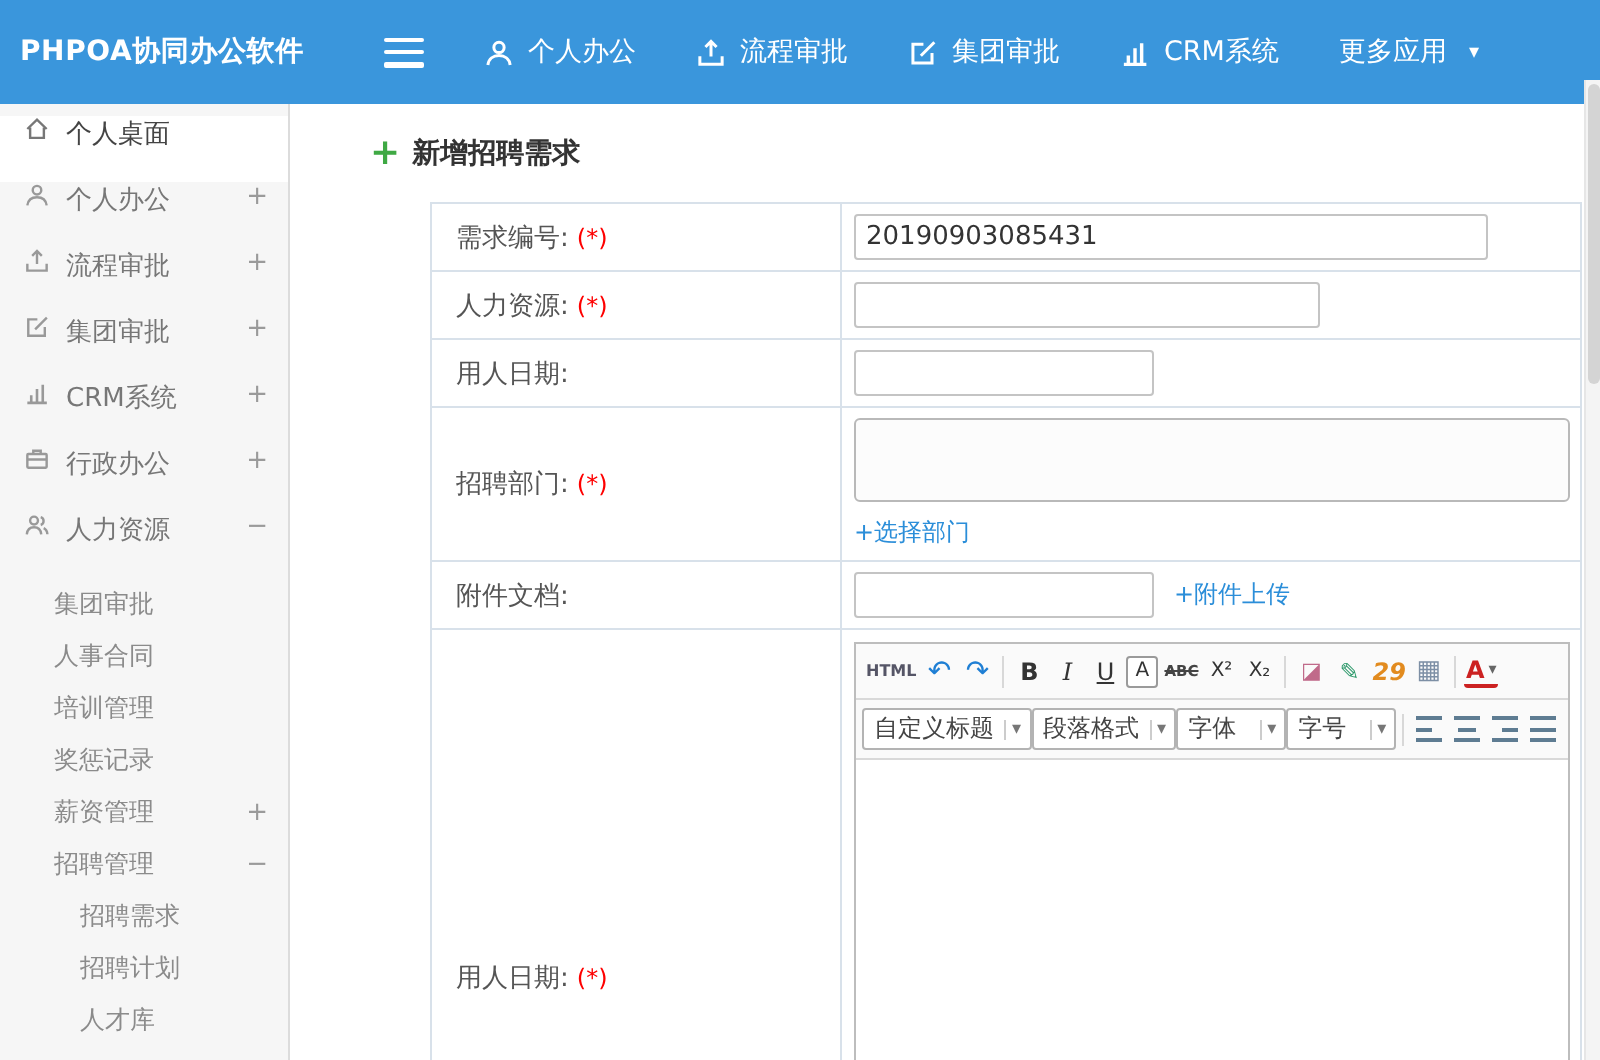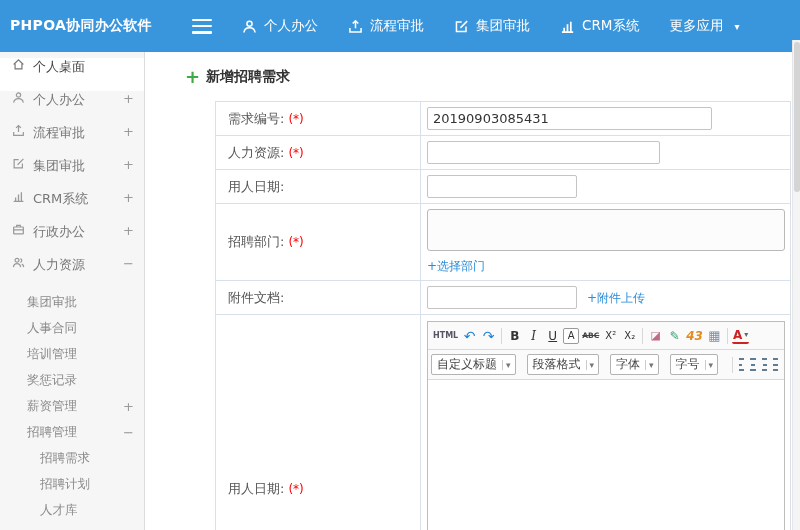--- a/index.html
+++ b/index.html
@@ -31,21 +31,21 @@
   .content{flex:1;padding:16px 0 0 40px;overflow:hidden}
   .page-title{display:flex;align-items:center;font-size:14px;font-weight:bold;color:#333;margin-bottom:15px}
   .plus-icon{color:#3fa944;font-size:18px;font-weight:bold;margin-right:6px;line-height:14px}
 
   .form-table{border-collapse:collapse;margin-left:30px;table-layout:fixed;width:576px}
   .form-table td{border:1px solid #d8e1ea;vertical-align:middle}
   td.label-cell{padding-left:12px;font-size:13px;color:#555;height:34px;white-space:nowrap}
   .req{color:#fe0000;margin-left:4px;font-size:12px}
   td.field-cell{padding:5px 6px}
   input.txt{border:1px solid #c4c4c4;height:23px;padding:0 5px;font-size:13px;color:#333;border-radius:2px;font-family:inherit;background:#fff}
-  .w285{width:285px}.w233{width:233px}.w150{width:150px}.w100{width:100px}
+  .w285{width:317px}.w233{width:233px}.w150{width:150px}.w100{width:100px}
   .suffix{font-size:13px;color:#555;margin-left:9px}
   .dept-ta{width:358px;height:42px;border:1px solid #b9b9b9;border-radius:3px;background:#fcfcfc;resize:none;display:block}
   .link{color:#2b8ed9;font-size:12px;text-decoration:none;cursor:pointer}
   .link-row{margin-top:4px}
   .inline-link{margin-left:10px}
 
   
   .editor-cell{padding:6px !important;vertical-align:top !important}
   .editor{border:1px solid #bdbdbd;width:358px}
   .tb{display:flex;align-items:center;background:#fafafa;border-bottom:1px solid #d9d9d9;padding:2px 3px}
@@ -60,21 +60,21 @@
   .b-under{text-decoration:underline}
   .b-fontbox{border:1px solid #9a9a9a;font-size:10px;height:16px;min-width:16px;background:#fff}
   .b-strike{font-size:7.5px;font-weight:bold;text-decoration:line-through;color:#444}
   .b-sup,.b-sub{font-size:10px}
   .b-eraser{color:#c06a8a;font-size:11px}
   .b-pencil{color:#2f9a6c;font-size:12px}
   .b-quote{color:#e28b1f;font-weight:bold;font-style:italic;font-size:12px}
   .b-grid{color:#7d8fa5;font-size:13px}
   .b-color{color:#cc2222;font-weight:bold;border-bottom:2px solid #cc2222;height:16px;line-height:14px}
   .mini-caret{font-size:8px;color:#666;margin-left:2px}
-  .sel{display:flex;align-items:center;justify-content:space-between;border:1px solid #b3b3b3;background:#fff;height:21px;font-size:12px;color:#444;padding:0 4px 0 5px;margin-right:11px;border-radius:2px;cursor:pointer;white-space:nowrap}
+  .sel{display:flex;align-items:center;justify-content:space-between;border:1px solid #b3b3b3;background:#fff;height:21px;font-size:12px;color:#444;padding:0 4px 0 5px;margin-right:0;border-radius:2px;cursor:pointer;white-space:nowrap}
   .sel .caret2{font-size:9px;color:#777;margin-left:5px;border-left:1px solid #ccc;padding-left:3px}
   .w88{width:88px}.w80{width:80px}.w62{width:62px}
   .align-btn{width:15px;height:13px;display:inline-flex;flex-direction:column;justify-content:space-between;margin:0 3px;cursor:pointer}
   .align-btn i{height:2px;background:#5e7c92;display:block;width:100%}
   .a-left i:nth-child(2){width:64%}
   .a-center i:nth-child(2){width:64%;margin:0 auto}
   .a-right i:nth-child(2){width:64%;margin-left:auto}
   .editor-body{height:270px;background:#fff}
 
   
@@ -311,21 +311,21 @@
               <span class="tb-btn b-bold">B</span>
               <span class="tb-btn b-italic">I</span>
               <span class="tb-btn b-under">U</span>
               <span class="tb-btn b-fontbox">A</span>
               <span class="tb-btn b-strike">ABC</span>
               <span class="tb-btn b-sup">X²</span>
               <span class="tb-btn b-sub">X₂</span>
               <span class="vsep"></span>
               <span class="tb-btn b-eraser">◪</span>
               <span class="tb-btn b-pencil">✎</span>
-              <span class="tb-btn b-quote">43</span>
+              <span class="tb-btn b-quote">29</span>
               <span class="tb-btn b-grid">▦</span>
               <span class="vsep"></span>
               <span class="tb-btn b-color">
                     <span>A</span>
                     <span class="mini-caret">▾</span>
                   </span>
             </div>
             <div class="tb tb2">
               <span class="sel w88">
                     <span>自定义标题</span>

